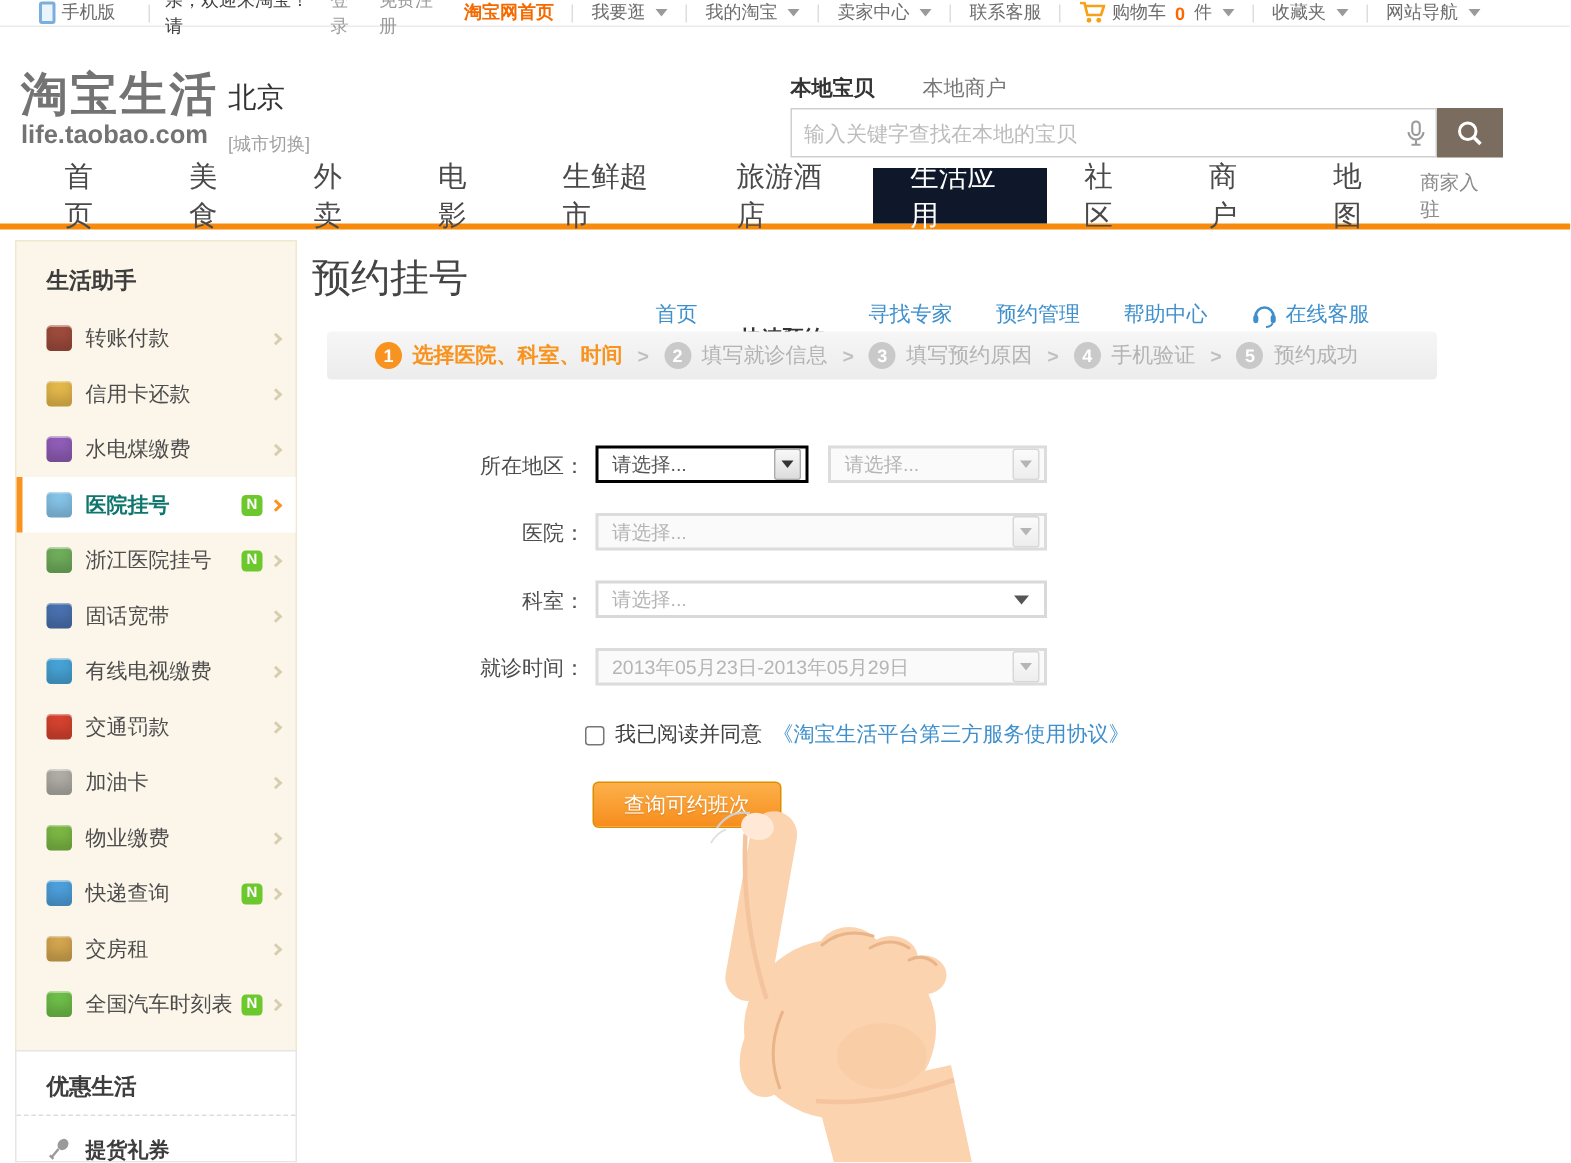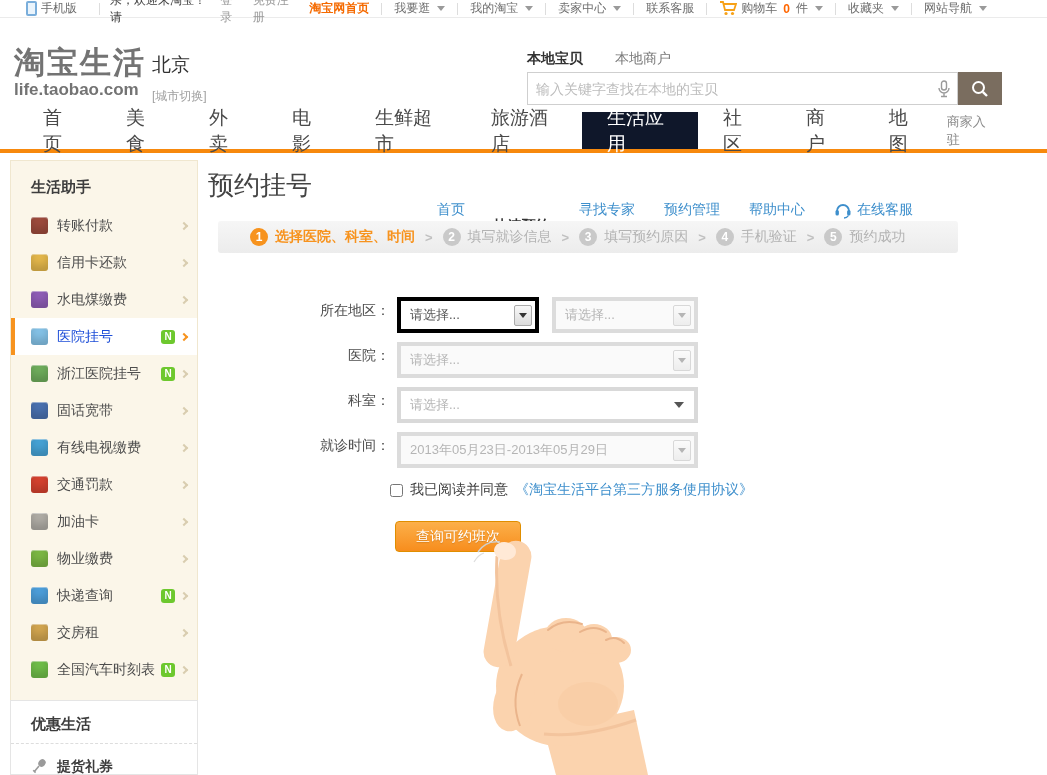--- a/index.html
+++ b/index.html
@@ -51,21 +51,21 @@
   .nav-item.active { background:#0f172a; color:#fff; }
   .merchant-join { margin-left:auto; margin-right:55px; align-self:center; font-size:13px; color:#8b8b8b; cursor:pointer; }
 
   
   .side1 { position:absolute; left:10px; top:160px; width:188px; height:661px;
            background:#fbf6e9; border:1px solid #f0e7cf; }
   .side-head { font-size:15px; font-weight:bold; color:#3d3d3d; padding:17px 20px 10px 20px; }
   .side-item { position:relative; height:37px; display:flex; align-items:center; padding-left:20px; cursor:pointer; }
   .side-item .lbl { font-size:14px; color:#4d4d4d; margin-left:9px; }
   .side-item.active { background:#fff; border-left:4px solid #f7931e; padding-left:16px; }
-  .side-item.active .lbl { font-weight:normal; color:#1d4ed8; }
+  .side-item.active .lbl { font-weight:bold; color:#0f766e; }
   .s-ic { width:17px; height:17px; border-radius:3px; flex:0 0 17px;
           box-shadow:inset 0 -6px 8px rgba(0,0,0,.18), inset 0 1px 0 rgba(255,255,255,.45); }
   .badge-n { margin-left:auto; margin-right:6px; width:14px; height:14px; background:#6dc82e; color:#fff;
              font-size:10px; font-weight:bold; border-radius:3px; display:flex; align-items:center; justify-content:center; }
   .chev { margin-right:10px; width:6px; height:6px; border-right:2px solid #d9cdb0; border-top:2px solid #d9cdb0;
           transform:rotate(45deg); flex:0 0 6px; }
   .side-item .chev { margin-left:auto; }
   .side-item .badge-n + .chev { margin-left:0; }
   .side-item.active .chev { border-color:#f7931e; }
   .side2 { position:absolute; left:10px; top:700px; width:188px; height:75px;
@@ -84,21 +84,21 @@
              background:linear-gradient(#f6f6f6,#ececec); display:flex; align-items:center; padding-left:32px; }
   .step { display:flex; align-items:center; gap:7px; }
   .step-num { width:18px; height:18px; border-radius:50%; background:#c9c9c9; color:#fff;
               font-size:12px; font-weight:bold; display:flex; align-items:center; justify-content:center; }
   .step-lbl { font-size:14px; color:#b3b3b3; }
   .step.on .step-num { background:#f7931e; }
   .step.on .step-lbl { color:#f7931e; font-weight:bold; }
   .step-sep { color:#c0c0c0; font-size:13px; font-weight:bold; margin:0 10px; }
 
   .frm-label { position:absolute; left:207px; width:183px; text-align:right; font-size:14px; color:#4d4d4d; line-height:27px; }
-  .sel { position:absolute; height:36px; border:4px solid #000000; background:#fff; display:flex;
+  .sel { position:absolute; height:25px; border:2px solid #000000; background:#fff; display:flex;
          align-items:center; padding:0 3px 0 9px; font-size:13px; color:#555; cursor:pointer; }
   .sel .txt { flex:1; overflow:hidden; white-space:nowrap; }
   .sel-btn { width:18px; height:21px; margin-left:auto; border:1px solid #ababab; border-radius:2px;
              background:linear-gradient(#f8f8f8,#dcdcdc); display:flex; align-items:center; justify-content:center; }
   .tri { width:0; height:0; border-left:4px solid transparent; border-right:4px solid transparent; border-top:5px solid #333; }
   .sel.dis { border-color:#dcdcdc; background:#fafafa; color:#b5b5b5; cursor:default; }
   .sel.dis .sel-btn { border-color:#d8d8d8; background:linear-gradient(#fbfbfb,#ededed); }
   .sel.dis .tri { border-top-color:#b5b5b5; }
   .sel.plain { border-color:#d9d9d9; color:#b5b5b5; padding-right:10px; }
   .sel.plain .tri { border-top-color:#555; border-left-width:5px; border-right-width:5px; border-top-width:6px; }

